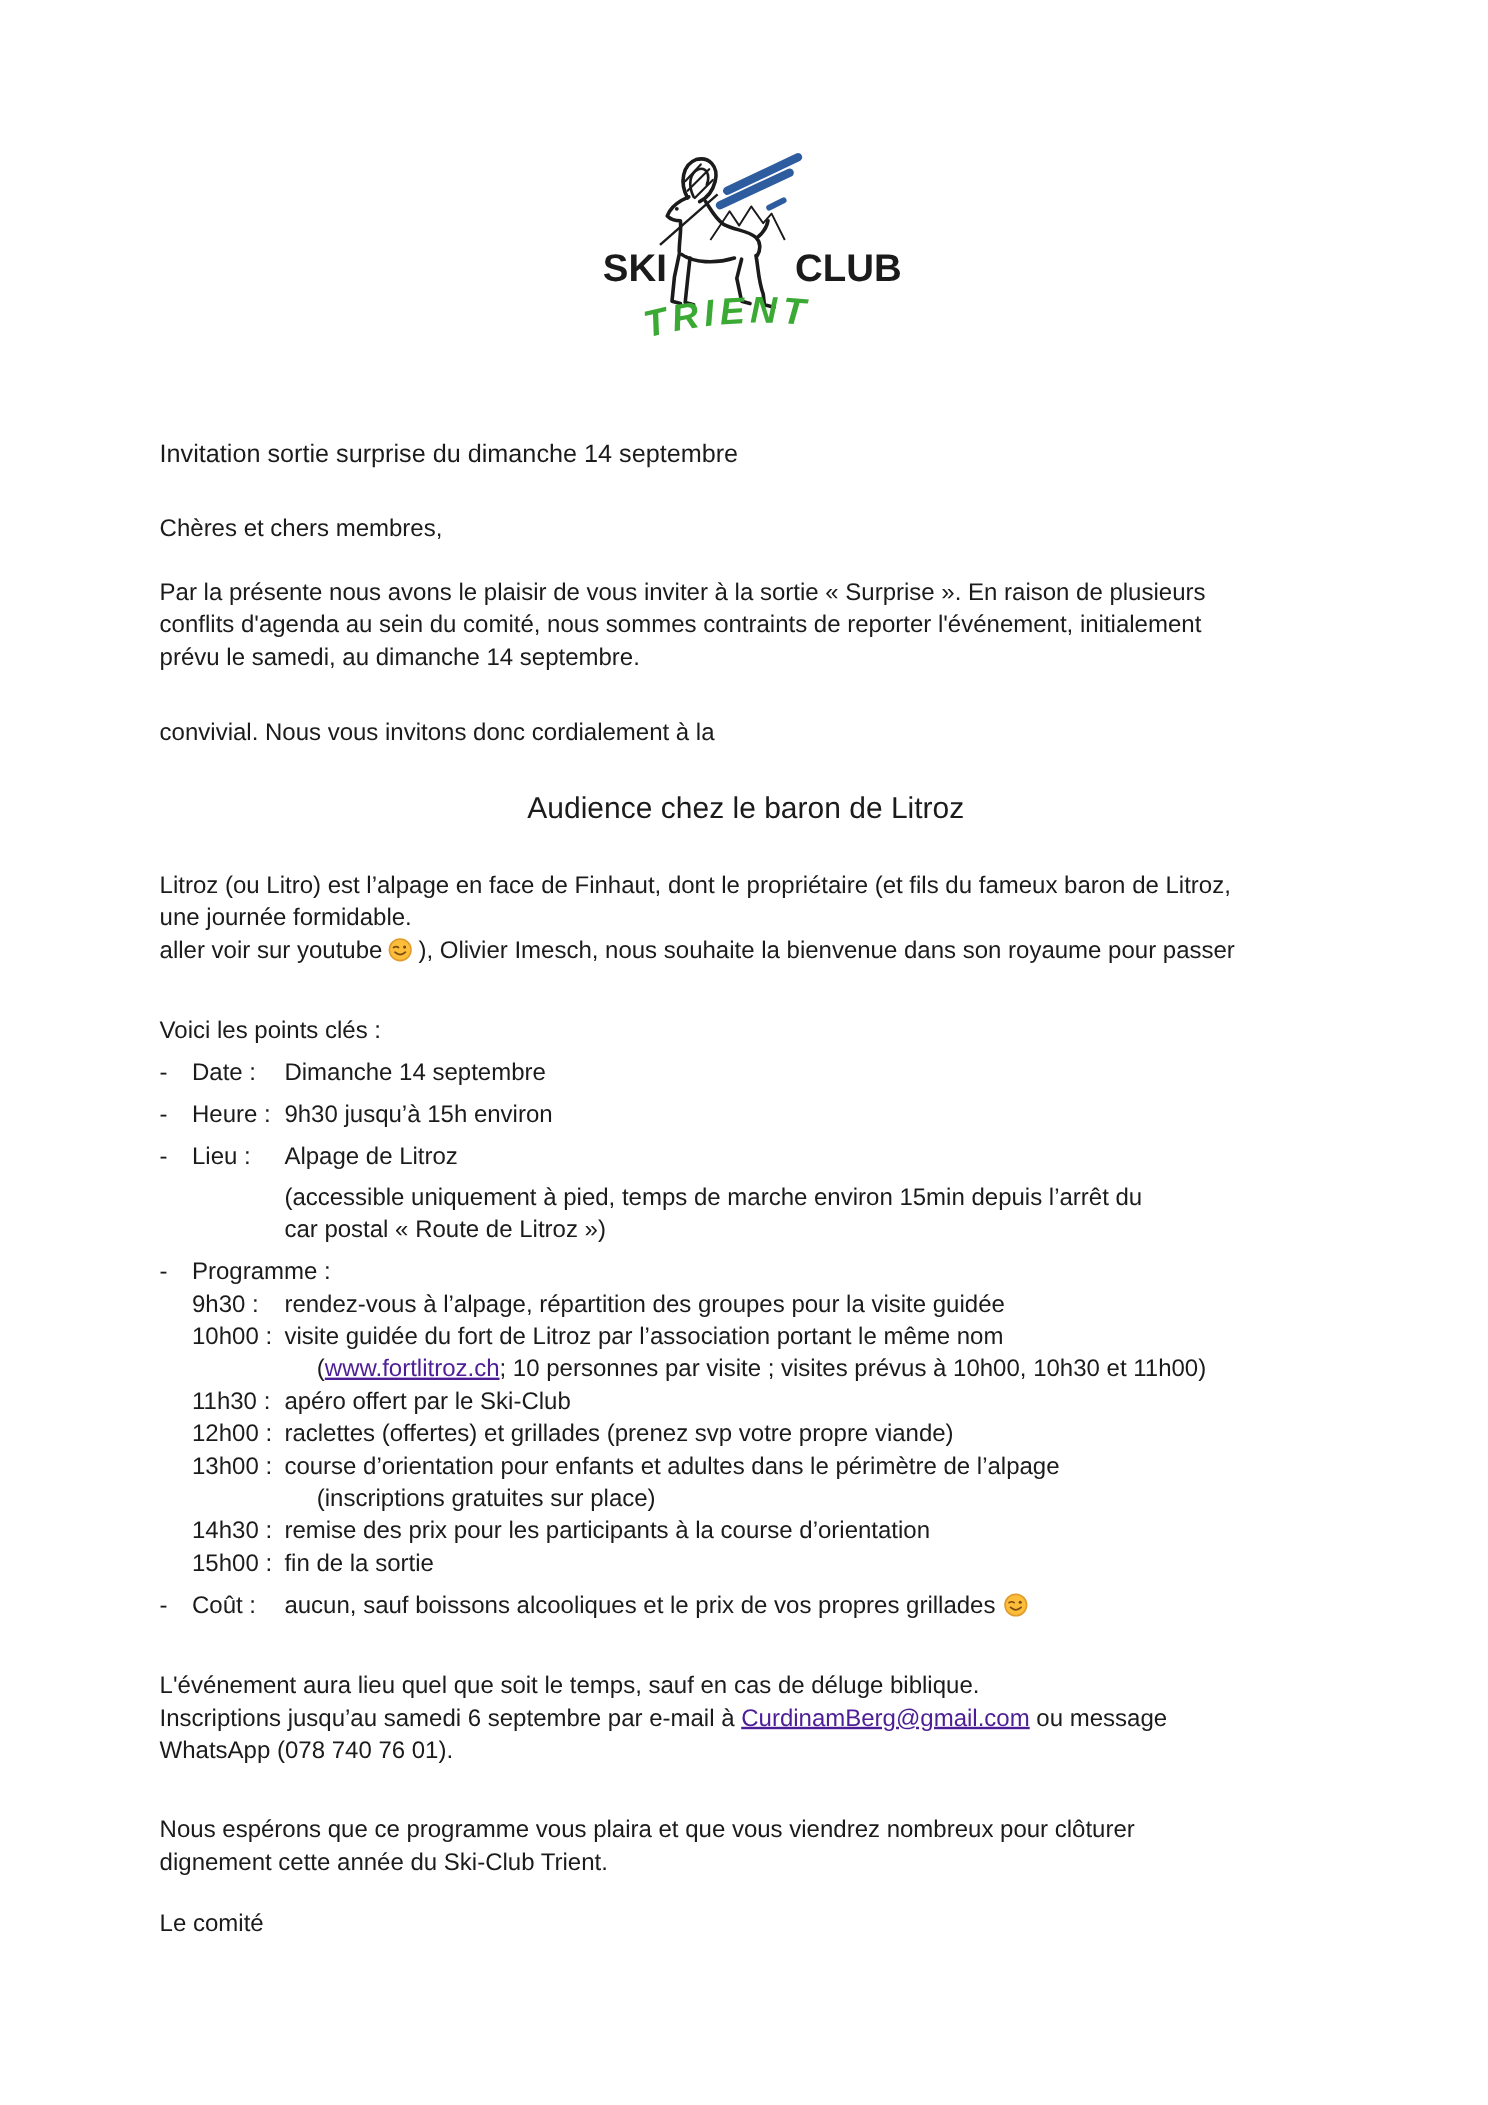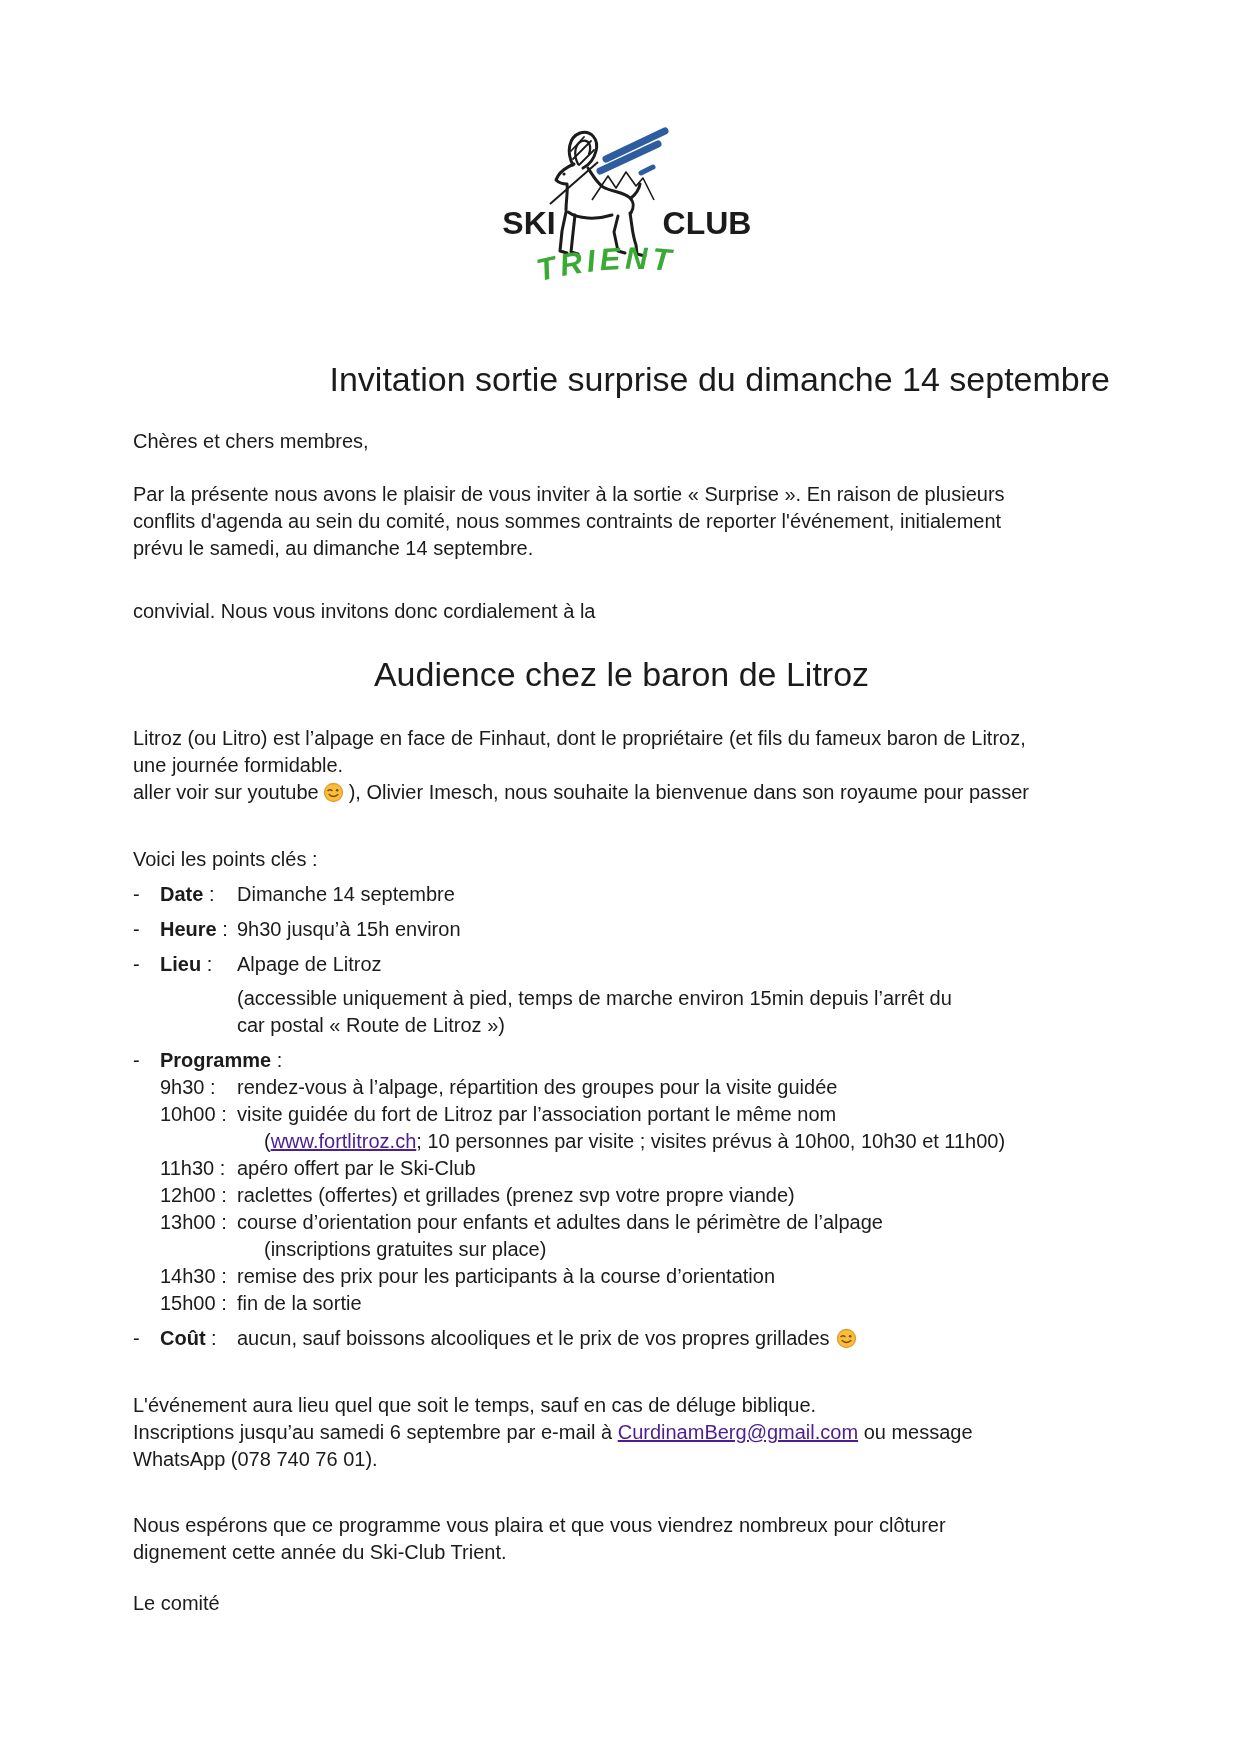--- a/index.html
+++ b/index.html
@@ -11,42 +11,42 @@
     color:#1b1b1b;
     font-family:"Liberation Sans",sans-serif;
     font-size:20px;line-height:27px;
     padding:0 130px 0 133px;
     box-sizing:border-box;
     overflow:hidden;
   }
   .logo-svg{display:block;margin:112px auto 0;}
   .doc-title{
     margin-top:70px;
-    text-align:right;
-    font-size:34px;line-height:38px;
+    text-align:left;
+    font-size:21px;line-height:38px;
     white-space:nowrap;
   }
   .salutation{margin-top:30px;}
   .para{margin-top:26px;}
   .para-event{margin-top:36px;}
   .section-heading{
     margin-top:26px;
     text-align:center;
-    font-size:34px;line-height:46px;
+    font-size:25px;line-height:46px;
     font-weight:400;
     white-space:nowrap;
   }
   .para-litroz{margin-top:28px;}
   .ln{white-space:nowrap;}
   .key-intro{margin-top:40px;}
   .points{margin-top:7px;}
   .point-row{display:flex;align-items:flex-start;margin-top:8px;}
   .dash{flex:0 0 27px;}
   .plabel{flex:0 0 77px;white-space:nowrap;}
-  .plabel b{font-weight:bold;}
+  .plabel b{font-weight:normal;}
   .pvalue{white-space:nowrap;}
   .lieu-extra{margin-top:7px;}
   .schedule{margin-left:27px;}
   .sched-row{display:flex;align-items:flex-start;}
   .stime{flex:0 0 77px;white-space:nowrap;}
   .sdesc{white-space:nowrap;}
   .sched-cont{margin-left:104px;white-space:nowrap;}
   .closing-1{margin-top:40px;}
   .closing-2{margin-top:39px;}
   .signature{margin-top:24px;}

